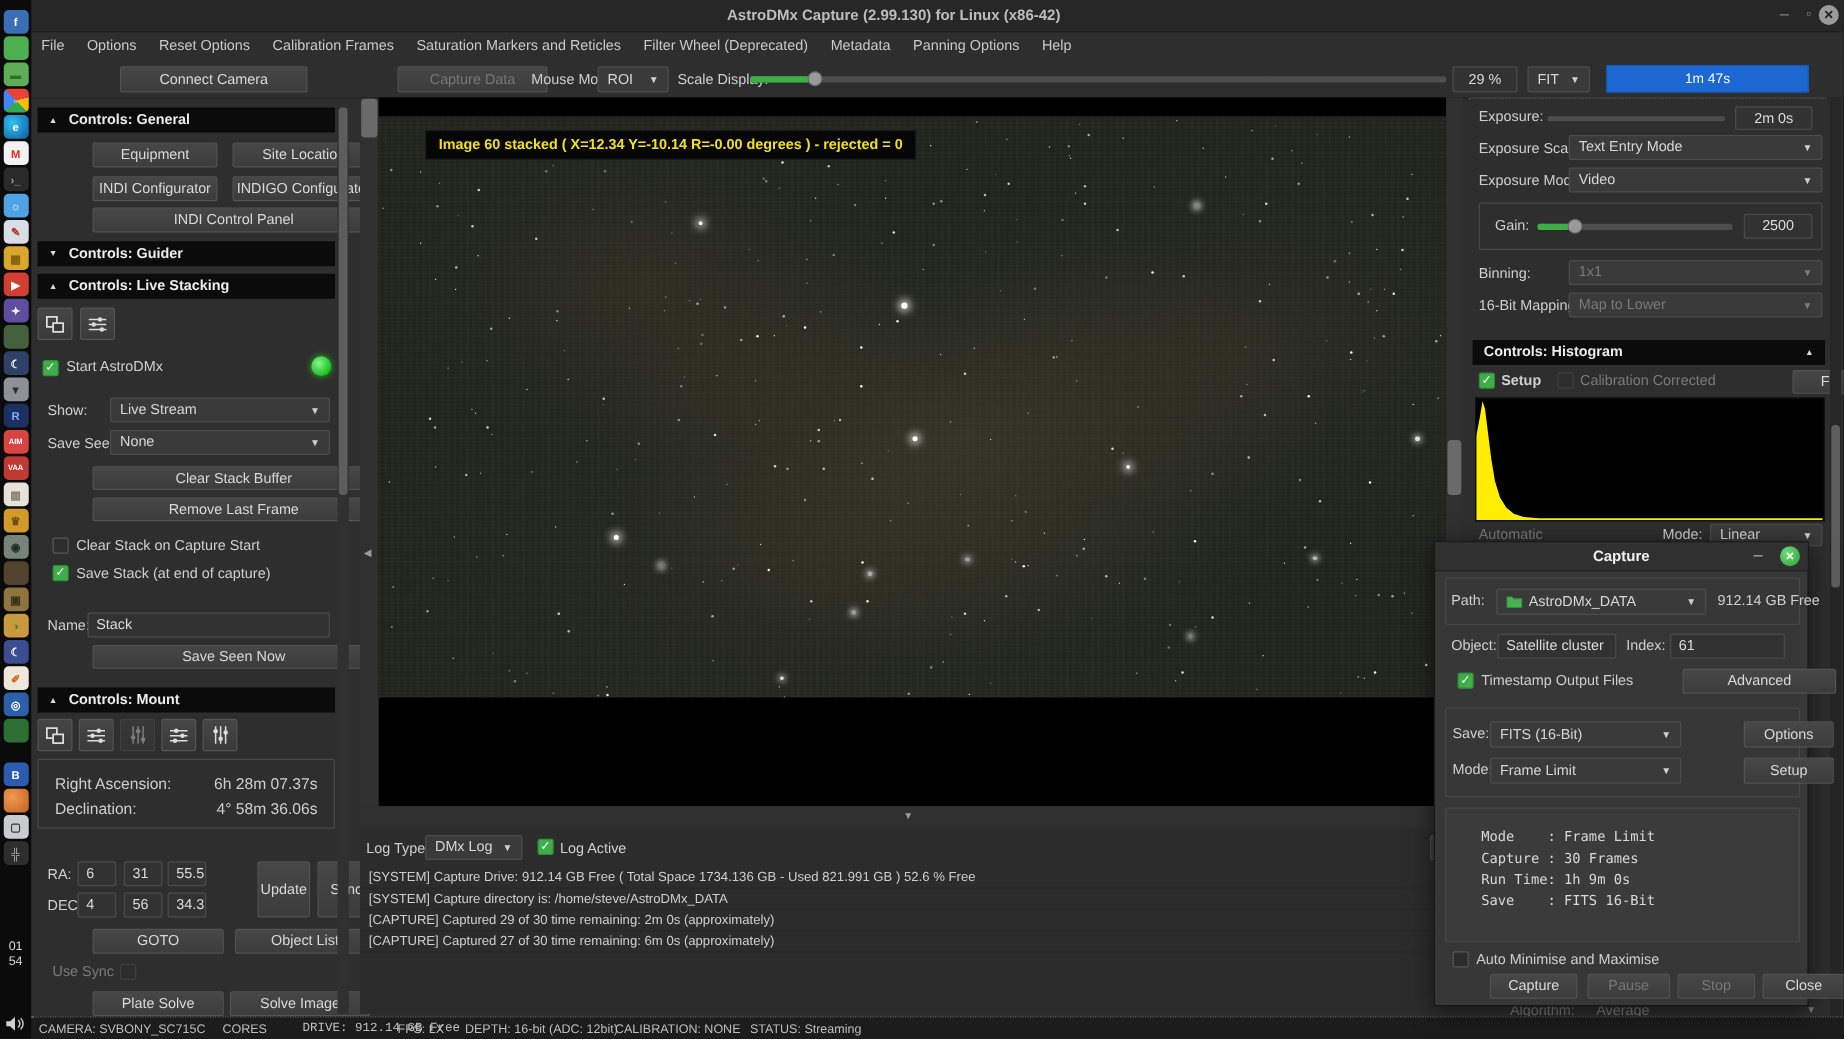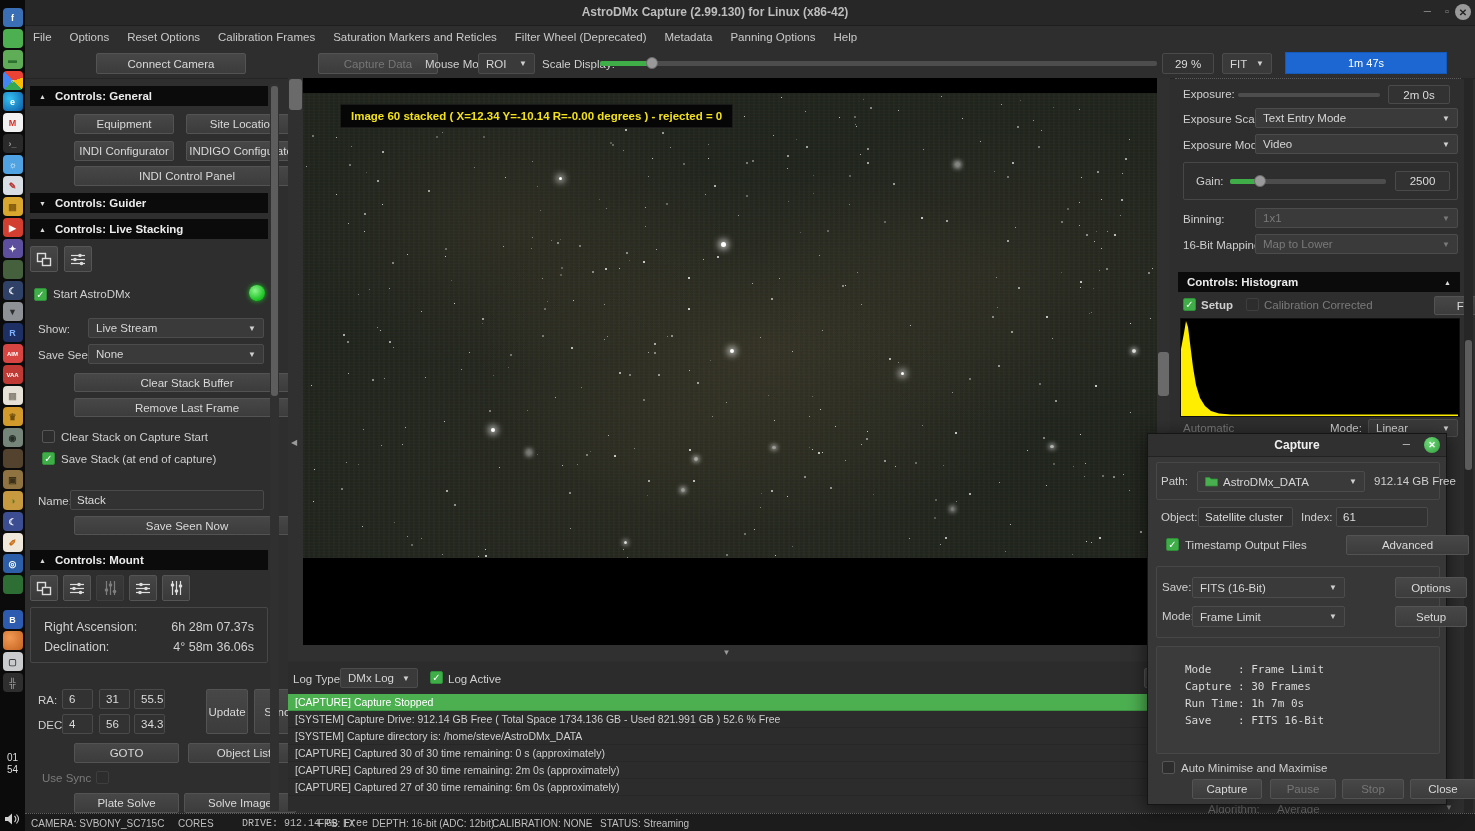--- a/index.html
+++ b/index.html
@@ -671,24 +671,22 @@
   <div class="abs" style="left:288px;top:662px;width:869px;height:149px;background:#2c2c2c;">
     <span class="lbl abs" style="left:5px;top:11px;">Log Type:</span>
     <div class="dd abs" style="left:52px;top:6px;width:78px;height:20px;">
       <span>DMx Log</span>
         <span class="ar">▼</span>
       </div>
     <div class="chk on abs" style="left:142px;top:9px;">✓</div>
     <span class="lbl abs" style="left:160px;top:11px;">Log Active</span>
     <div class="btn abs" style="left:820px;top:6px;width:62px;height:20px;">Clear</div>
     <div class="abs" style="left:0;top:32px;width:869px;">
-      <div class="logrow hl">[CAPTURE] Capture Stopped</div>
       <div class="logrow">[SYSTEM]  Capture Drive: 912.14 GB Free ( Total Space 1734.136 GB - Used 821.991 GB ) 52.6 % Free</div>
       <div class="logrow">[SYSTEM]  Capture directory is: /home/steve/AstroDMx_DATA</div>
-      <div class="logrow">[CAPTURE] Captured 30 of 30 time remaining: 0 s (approximately)</div>
       <div class="logrow">[CAPTURE] Captured 29 of 30 time remaining: 2m 0s (approximately)</div>
       <div class="logrow">[CAPTURE] Captured 27 of 30 time remaining: 6m 0s (approximately)</div>
     </div>
   </div>
 
   <div class="abs" style="left:1175px;top:78px;width:286px;height:735px;background:#2e2e2e;border-top:1px dotted #5a5a5a;"></div>
   <span class="lbl abs" style="left:1183px;top:88px;">Exposure:</span>
   <div class="groove abs" style="left:1238px;top:93px;width:142px;height:4px;"></div>
   <div class="inp abs" style="left:1388px;top:85px;width:62px;height:19px;justify-content:center;">2m 0s</div>
   <span class="lbl abs" style="left:1183px;top:113px;">Exposure Scale:</span>
@@ -784,21 +782,21 @@
     <span class="lbl abs" style="left:14px;top:176px;">Mode:</span>
     <div class="dd abs" style="left:44px;top:172px;width:153px;height:21px;">
       <span>Frame Limit</span>
         <span class="ar">▼</span>
       </div>
     <div class="btn abs" style="left:211px;top:172px;width:72px;height:21px;">Setup</div>
 
     <div class="grp abs" style="left:8px;top:212px;width:284px;height:108px;background:#3b3b3b;">
       <div class="mono abs" style="left:28px;top:16px;">Mode    : Frame Limit</div>
       <div class="mono abs" style="left:28px;top:33px;">Capture : 30 Frames</div>
-      <div class="mono abs" style="left:28px;top:50px;">Run Time: 1h 7m 0s</div>
+      <div class="mono abs" style="left:28px;top:50px;">Run Time: 1h 9m 0s</div>
       <div class="mono abs" style="left:28px;top:67px;">Save    : FITS 16-Bit</div>
     </div>
     <div class="chk abs" style="left:14px;top:327px;"></div>
     <span class="lbl abs" style="left:33px;top:328px;">Auto Minimise and Maximise</span>
     <div class="btn abs" style="left:8px;top:345px;width:70px;height:20px;">Capture</div>
     <div class="btn dis abs" style="left:86px;top:345px;width:66px;height:20px;">Pause</div>
     <div class="btn dis abs" style="left:158px;top:345px;width:62px;height:20px;">Stop</div>
     <div class="btn abs" style="left:226px;top:345px;width:66px;height:20px;">Close</div>
   </div>
 

